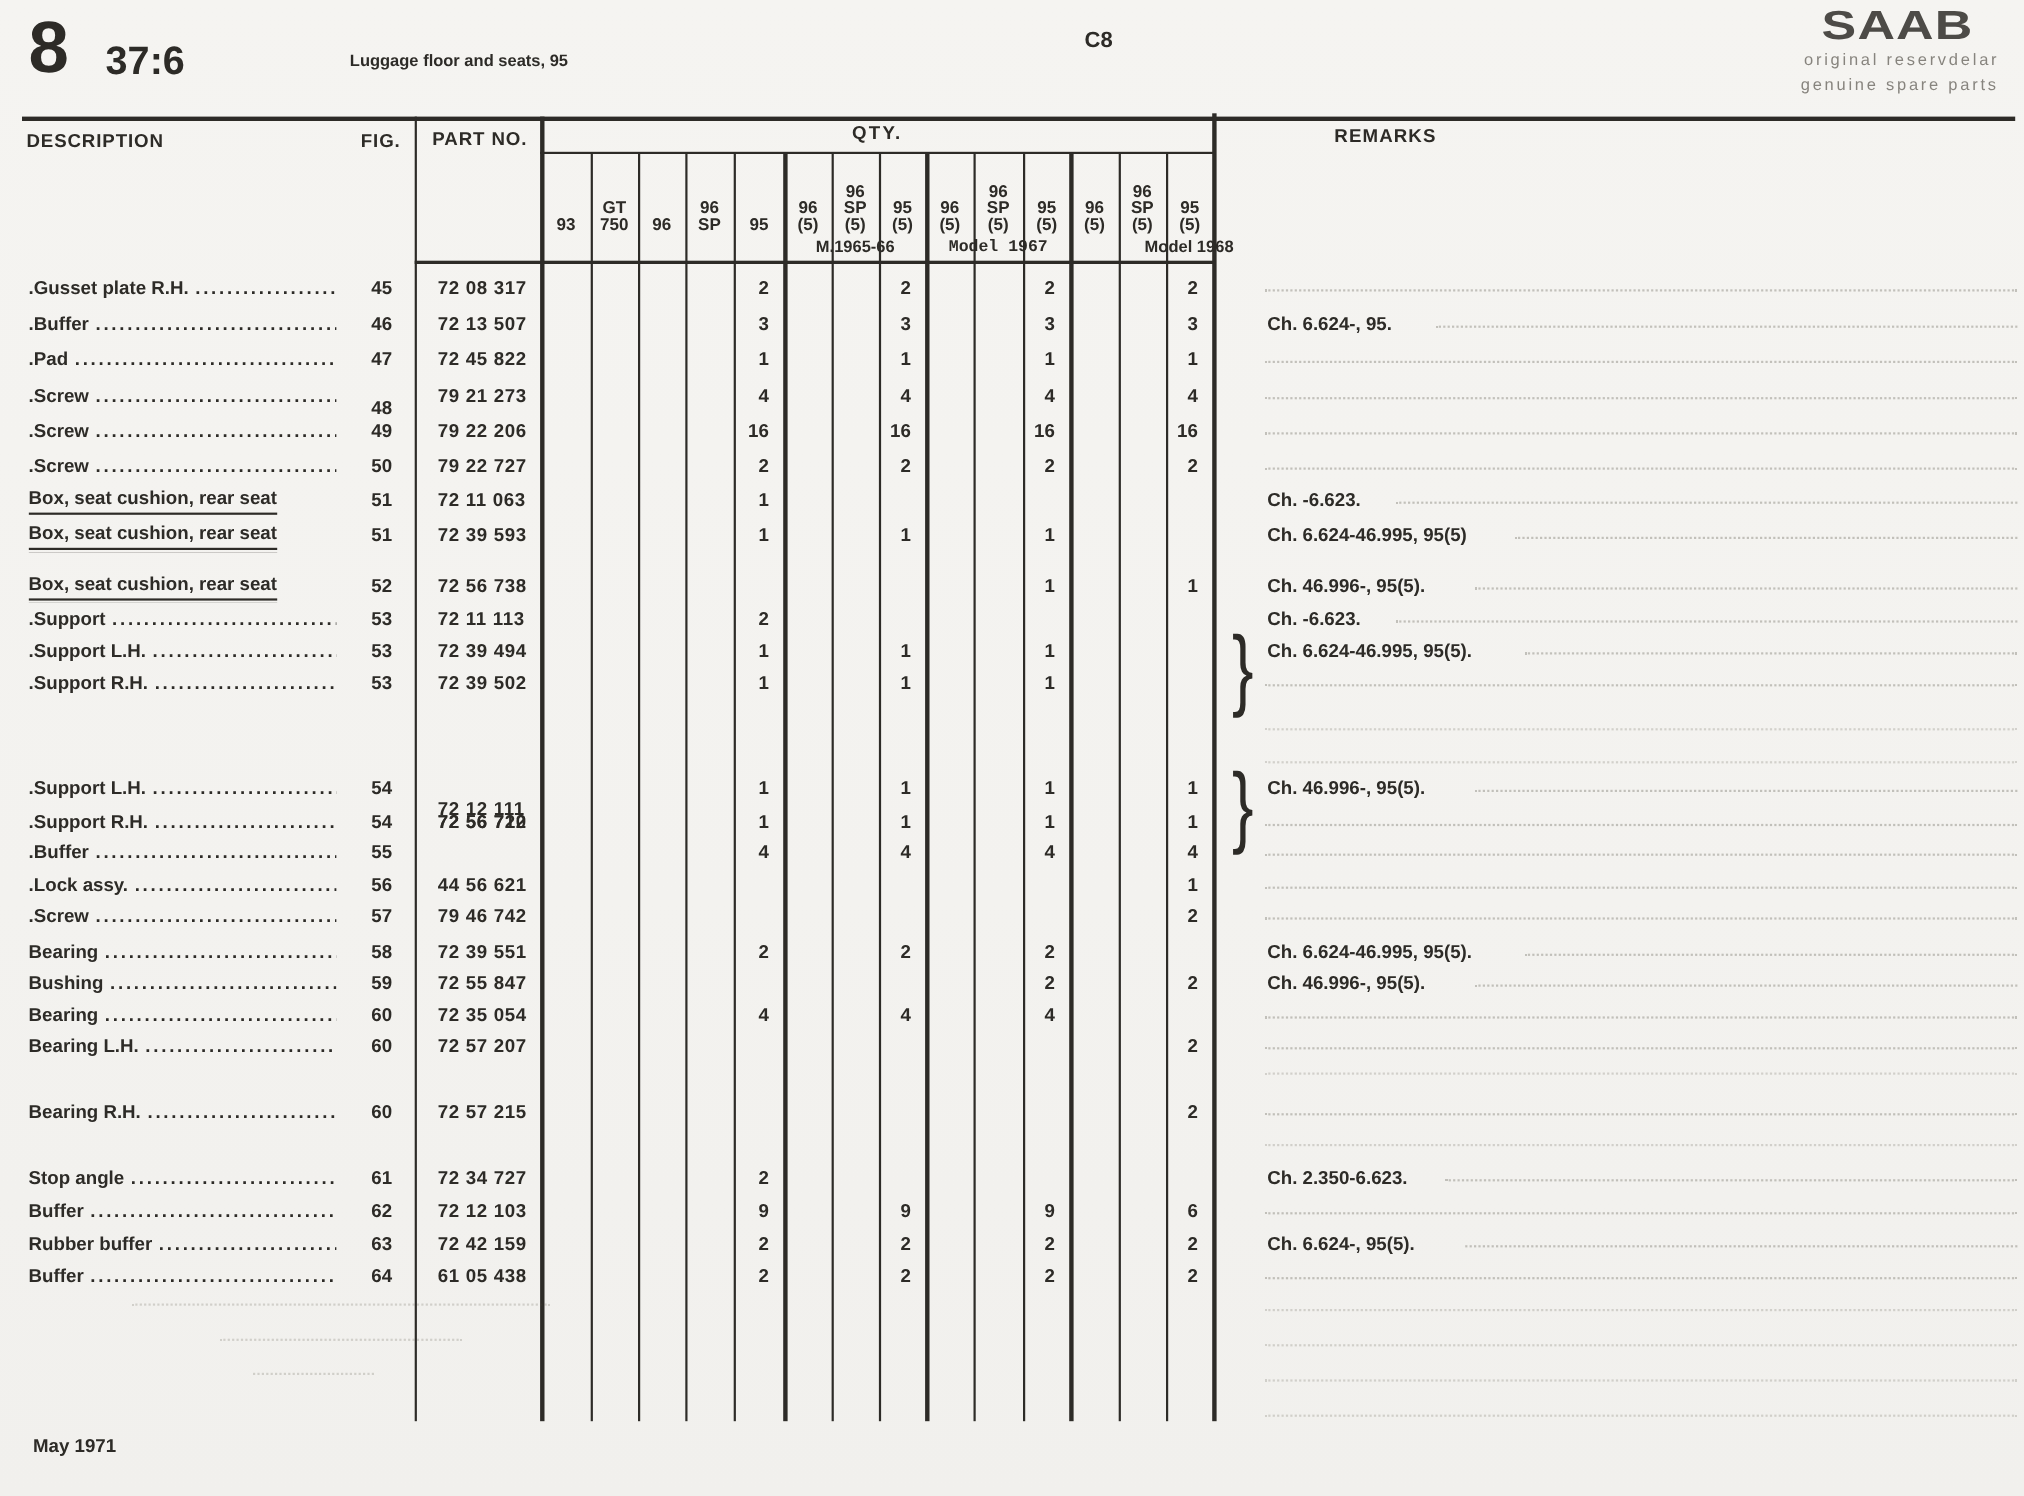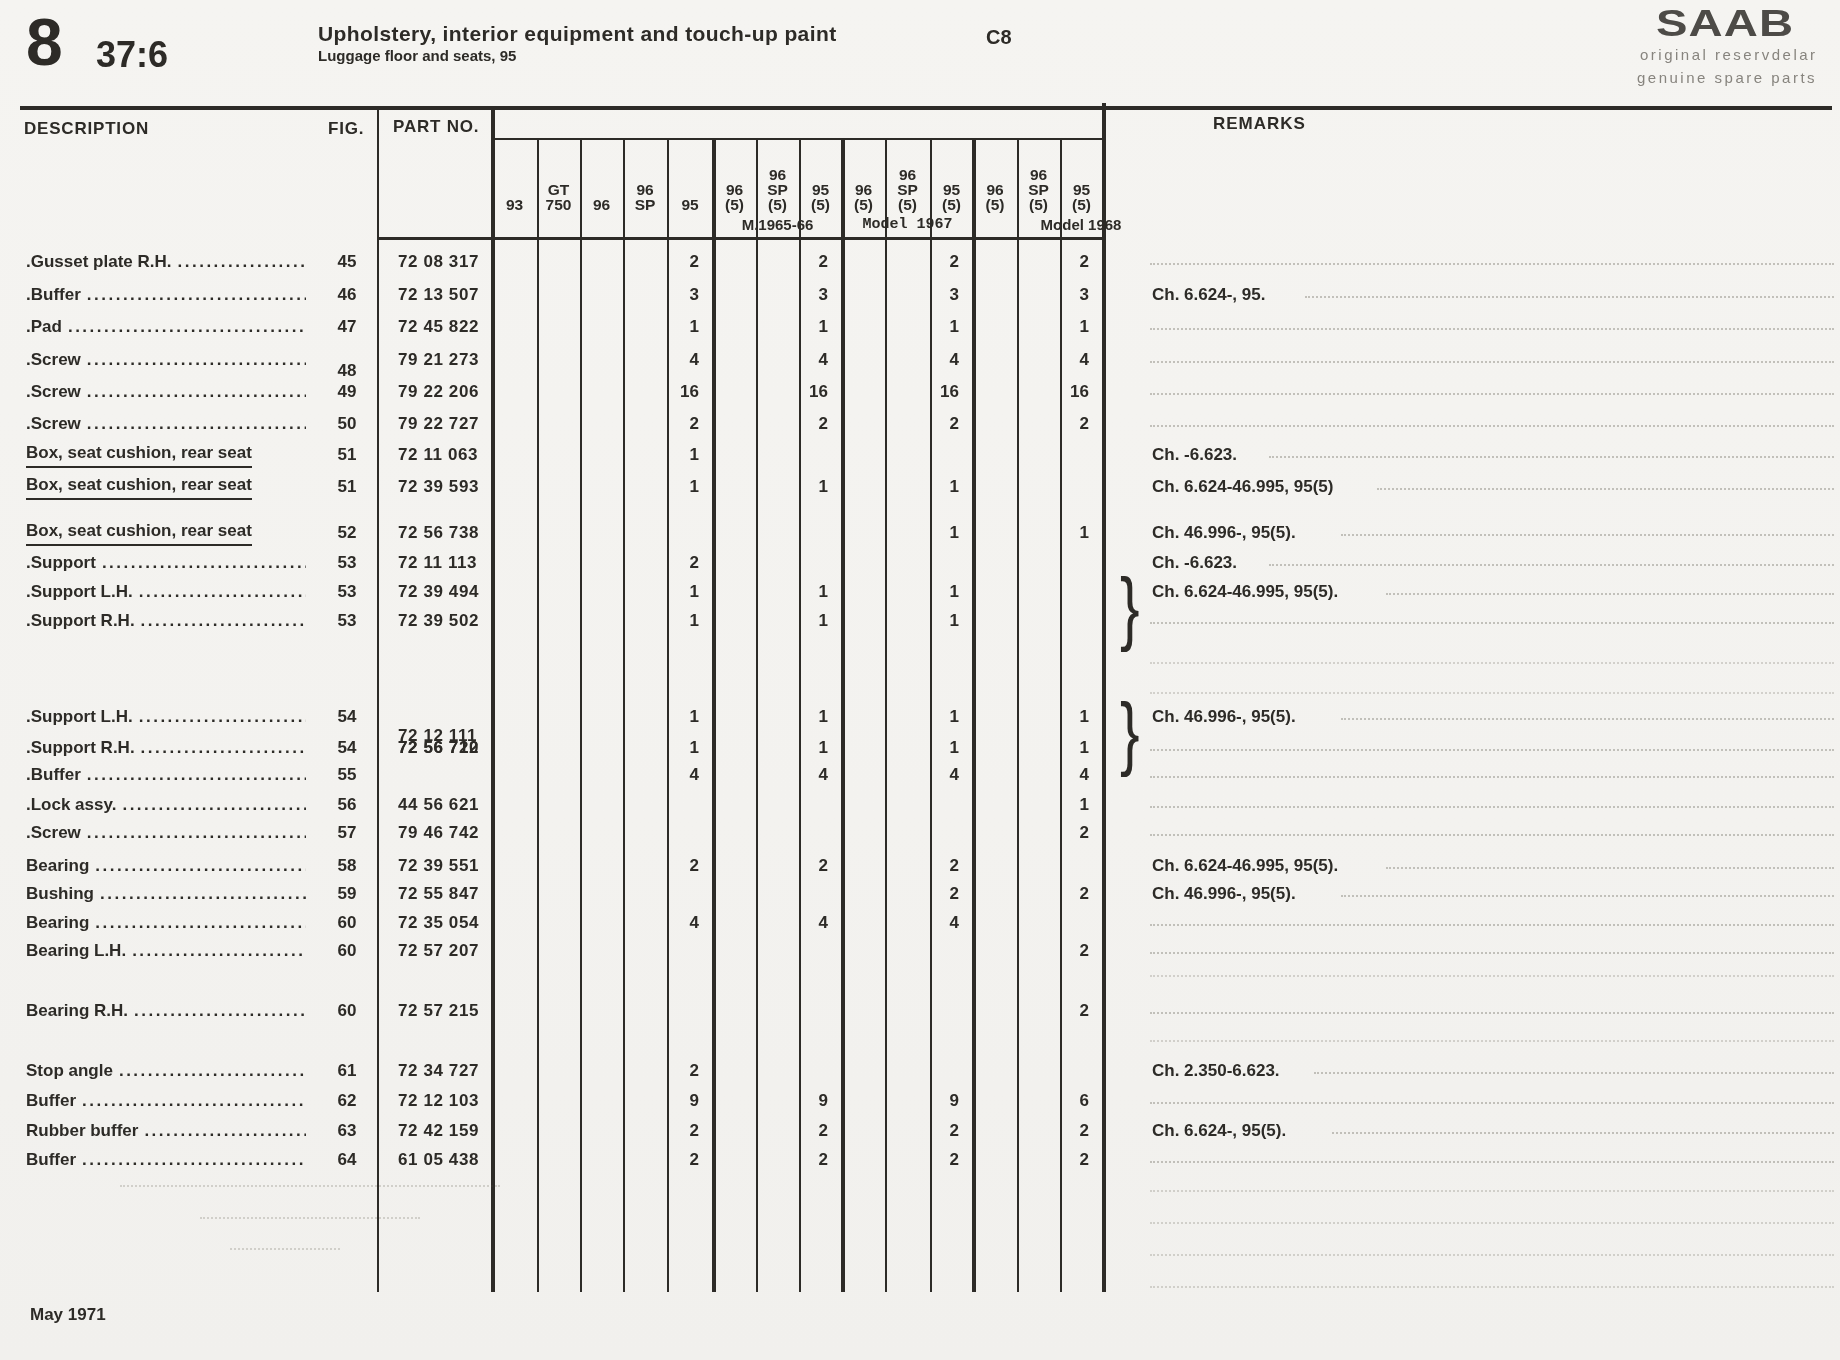--- a/index.html
+++ b/index.html
@@ -49,30 +49,30 @@
   .brace{position:absolute;left:1120px;font-size:78px;font-weight:400;color:#2d2b27;transform:scale(.75,1.05);transform-origin:left top;line-height:80px;}
   .footer-date{left:30px;top:1305px;font-size:17px;font-weight:800;}
 </style>
 </head>
 <body>
 
 <div class="sheet">
 
   <div class="abs sec-num">8</div>
   <div class="abs sec-ref">37:6</div>
-  <div class="abs title">Upholstery, interior equipment and touch-up paint</div>
   <div class="abs page-code">C8</div>
   <div class="abs subtitle">Luggage floor and seats, 95</div>
   <div class="abs logo">SAAB</div>
   <div class="abs tag1">original reservdelar</div>
   <div class="abs tag2">genuine spare parts</div>
 
   <div class="abs col-head h-desc">DESCRIPTION</div>
   <div class="abs col-head h-fig">FIG.</div>
   <div class="abs col-head h-part">PART NO.</div>
+  <div class="abs col-head h-qty">QTY.</div>
   <div class="abs col-head h-rem">REMARKS</div>
 
   <div id="generated">
       <div class="hline" style="left: 20px; top: 106px; width: 1812px; height: 3.5px;"></div>
       <div class="hline" style="left: 491px; top: 138px; width: 614px; height: 2px;"></div>
       <div class="hline" style="left: 377px; top: 237px; width: 728px; height: 2.5px;"></div>
       <div class="vline" style="left: 377px; top: 106px; width: 2px; height: 1186px;"></div>
       <div class="vline" style="left: 491px; top: 106px; width: 4px; height: 1186px;"></div>
       <div class="vline" style="left: 537px; top: 139px; width: 1.8px; height: 1153px;"></div>
       <div class="vline" style="left: 580px; top: 139px; width: 1.8px; height: 1153px;"></div>

